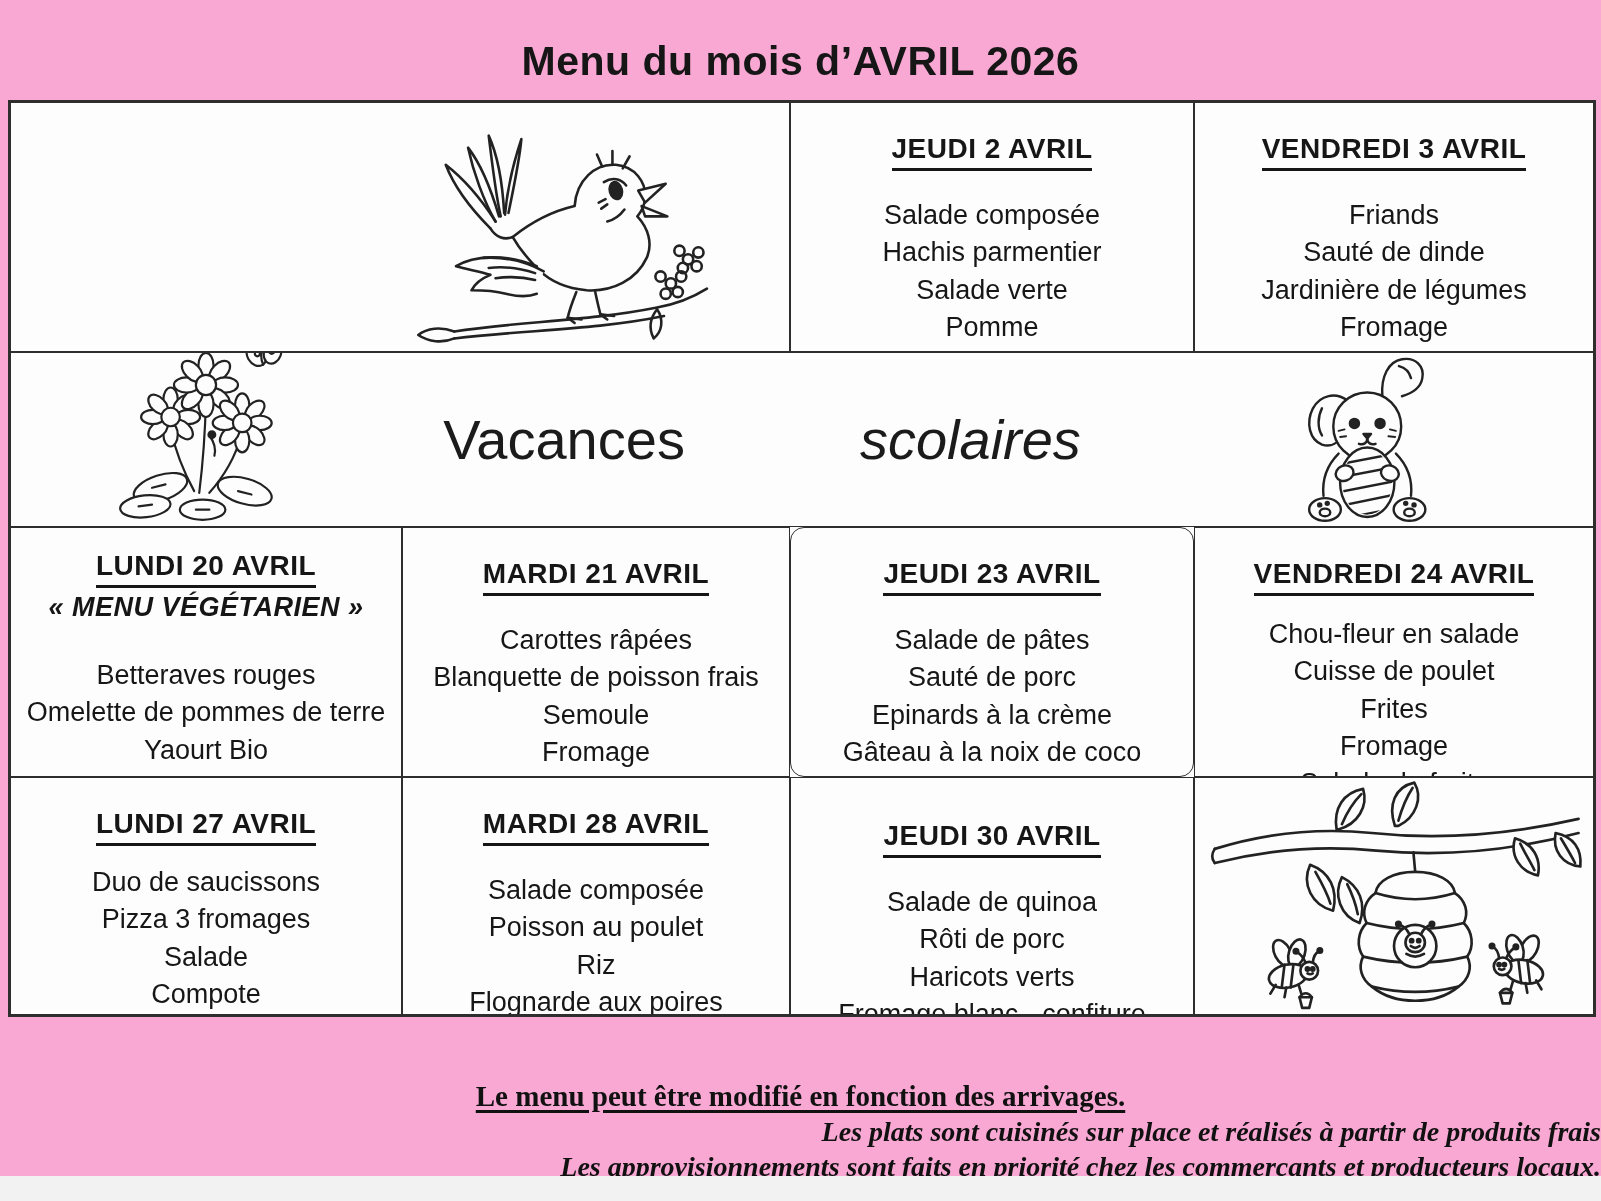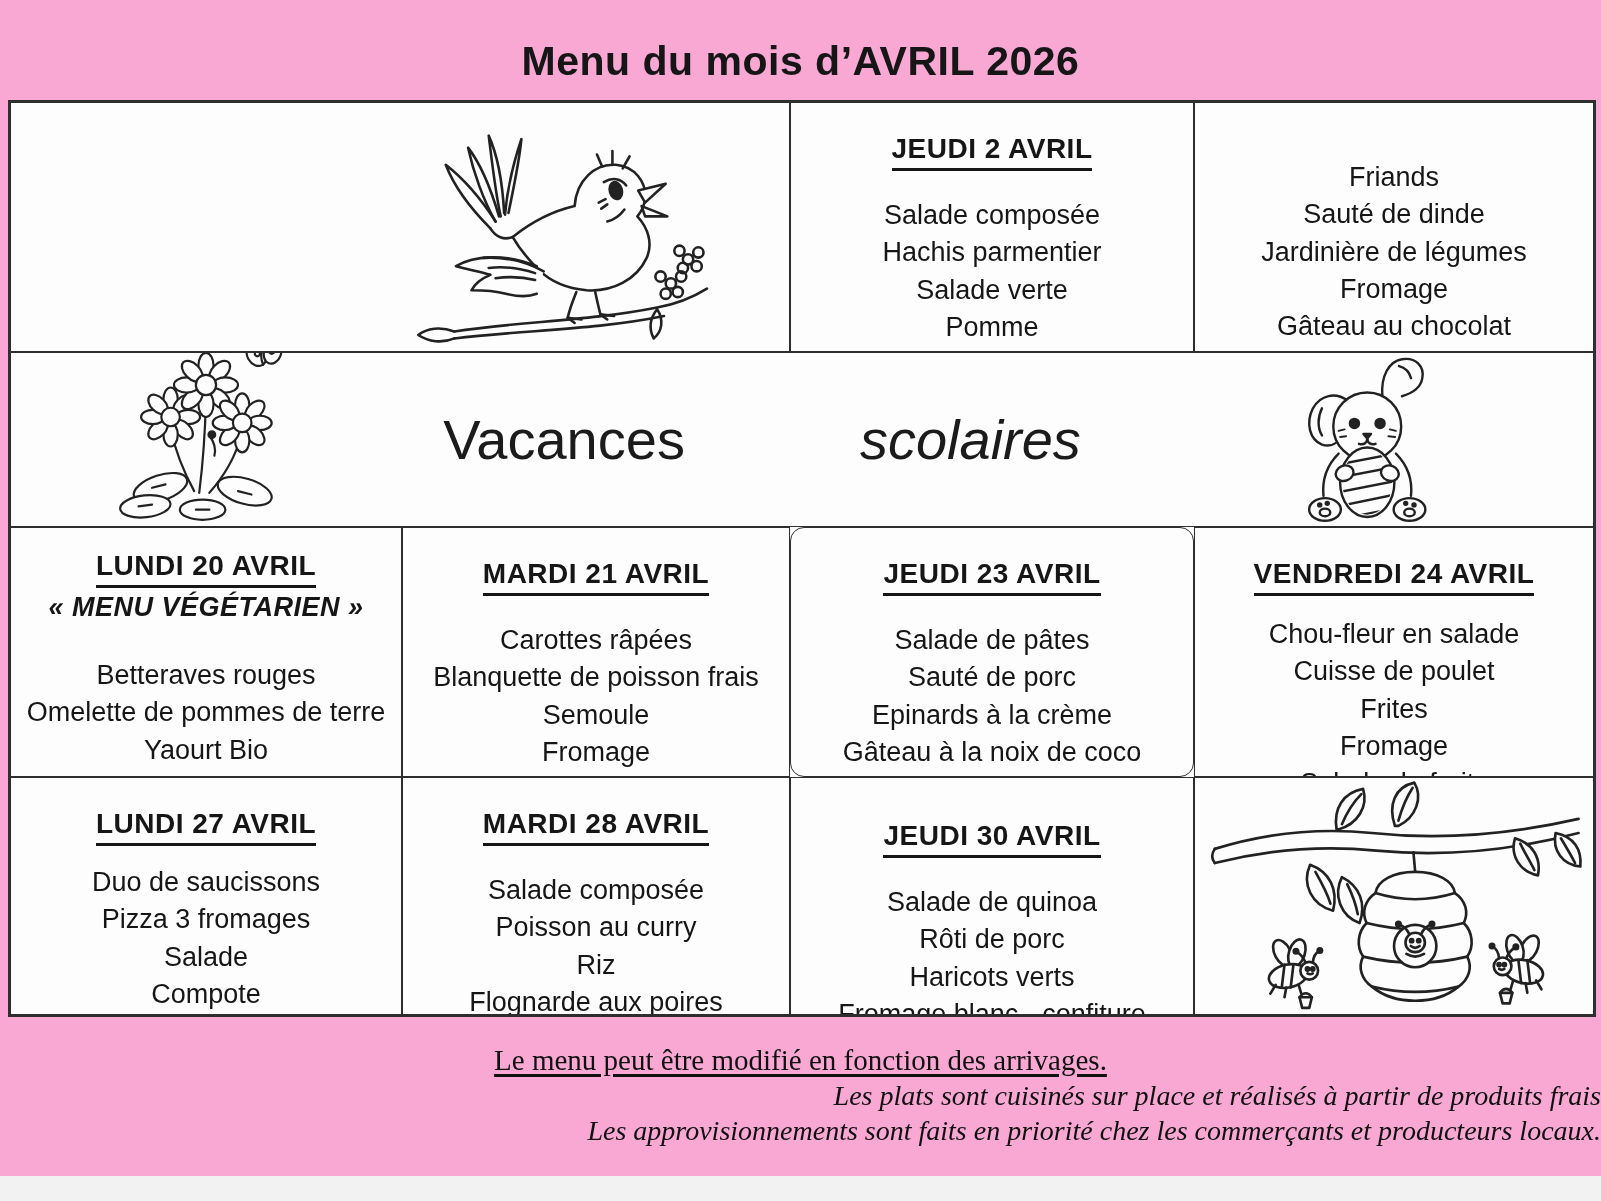--- a/index.html
+++ b/index.html
@@ -64,24 +64,24 @@
     text-align:center;
   }
   .vacation-word-italic{font-style:italic;}
   .flowers-art{position:absolute;left:100px;bottom:2px;}
   .bunny-art{position:absolute;right:145px;bottom:0;}
   .beehive-cell{
     grid-column:4;grid-row:4;
     padding:0;display:flex;align-items:flex-end;justify-content:center;
   }
   .footer{
-    position:absolute;top:1044px;left:0;width:100%;
+    position:absolute;top:1080px;left:0;width:100%;
     text-align:center;
     font-family:"Liberation Serif",serif;
-    font-weight:normal;color:#111;
+    font-weight:bold;color:#111;
   }
   .footer-line1{
     font-size:29px;
     text-decoration:underline;
     text-decoration-thickness:2.5px;
     text-underline-offset:4px;
   }
   .footer-line2,.footer-line3{
     font-size:28px;font-style:italic;margin-top:3px;text-align:right;
   }
@@ -147,20 +147,21 @@
       <div class="day-header"><span class="hdr">JEUDI 2 AVRIL</span></div>
       <div class="menu-items">
         <div>Salade composée</div>
         <div>Hachis parmentier</div>
         <div>Salade verte</div>
         <div>Pomme</div>
       </div>
     </div>
 
     <div class="cell vendredi3-cell">
+      <div class="day-header"><span class="hdr">VENDREDI 3 AVRIL</span></div>
       <div class="menu-items">
         <div>Friands</div>
         <div>Sauté de dinde</div>
         <div>Jardinière de légumes</div>
         <div>Fromage</div>
         <div>Gâteau au chocolat</div>
       </div>
     </div>
 
     <div class="cell vacation-row">
@@ -321,21 +322,21 @@
         <div>Pizza 3 fromages</div>
         <div>Salade</div>
         <div>Compote</div>
       </div>
     </div>
 
     <div class="cell" style="grid-column:2;grid-row:4;">
       <div class="day-header"><span class="hdr">MARDI 28 AVRIL</span></div>
       <div class="menu-items">
         <div>Salade composée</div>
-        <div>Poisson au curry</div>
+        <div>Poisson au poulet</div>
         <div>Riz</div>
         <div>Flognarde aux poires</div>
       </div>
     </div>
 
     <div class="cell" style="grid-column:3;grid-row:4;padding-top:42px;">
       <div class="day-header"><span class="hdr">JEUDI 30 AVRIL</span></div>
       <div class="menu-items">
         <div>Salade de quinoa</div>
         <div>Rôti de porc</div>

